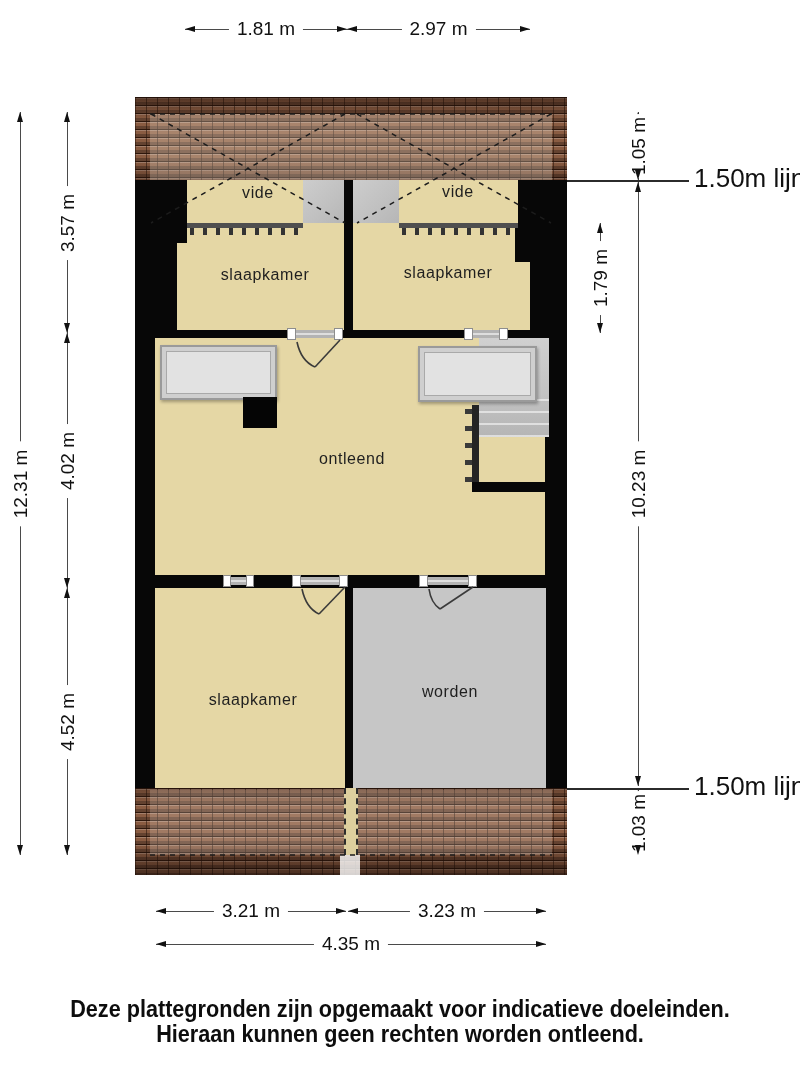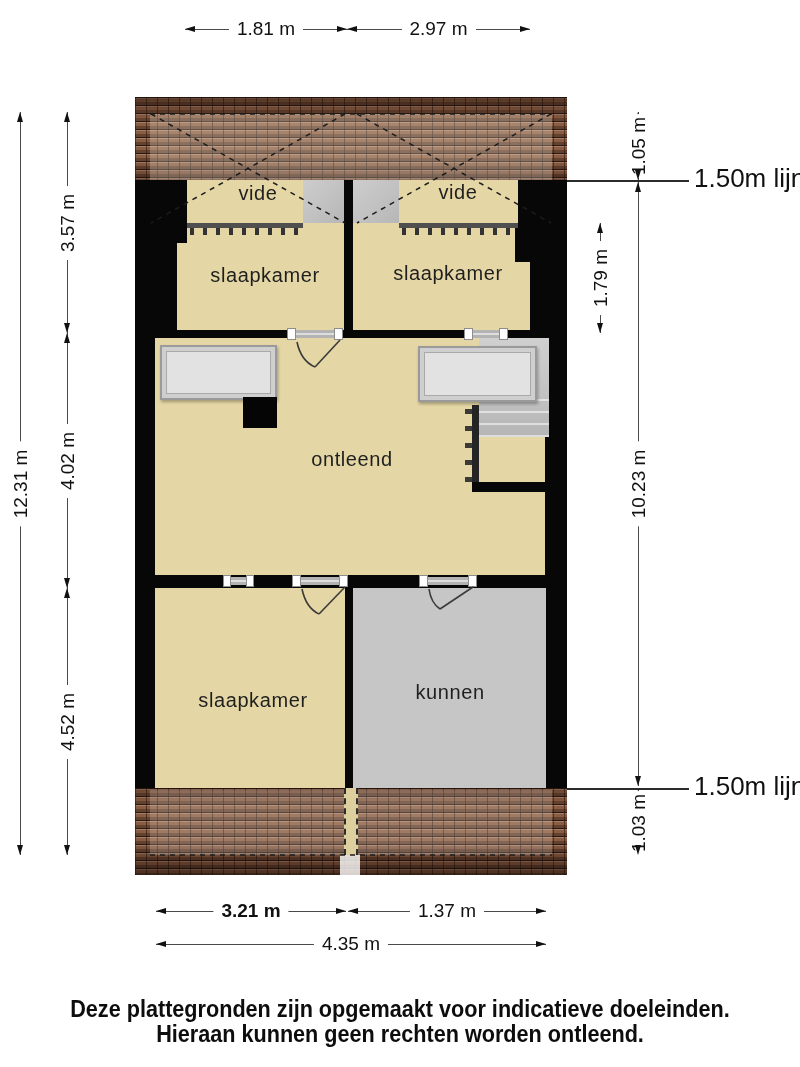--- a/index.html
+++ b/index.html
@@ -53,21 +53,21 @@
   .window-inner{position:absolute;inset:4px;background:#e2e2e2;border:1px solid #a9a9a9;}
 
   
   .post{background:#fff;border:1px solid #8d8d8d;box-sizing:border-box;}
   .bar{background:#b3b3b3;}
   .bar::after{content:"";position:absolute;left:0;right:0;top:3px;height:2px;background:#dedede;}
 
   .chimney{background:#050505;}
 
   
-  .roomlabel{font-size:20px;color:#1f1f1f;letter-spacing:.6px;transform:translate(-50%,-50%);white-space:nowrap;}
+  .roomlabel{font-size:16px;color:#1f1f1f;letter-spacing:.6px;transform:translate(-50%,-50%);white-space:nowrap;}
 
   
   .dimh{border-top:1px solid var(--dimline);}
   .dimh::before{content:"";position:absolute;left:0;top:-4px;
     border-top:3.5px solid transparent;border-bottom:3.5px solid transparent;border-right:10px solid var(--dimtext);}
   .dimh::after{content:"";position:absolute;right:0;top:-4px;
     border-top:3.5px solid transparent;border-bottom:3.5px solid transparent;border-left:10px solid var(--dimtext);}
   .dimv{border-left:1px solid var(--dimline);}
   .dimv::before{content:"";position:absolute;top:0;left:-4px;
     border-left:3.5px solid transparent;border-right:3.5px solid transparent;border-bottom:10px solid var(--dimtext);}
@@ -166,21 +166,21 @@
       <path d="M338,490 L305,512"></path>
     </g>
   </svg>
 
   <span class="abs roomlabel" style="left:123px;top:96px;">vide</span>
   <span class="abs roomlabel" style="left:323px;top:95px;">vide</span>
   <span class="abs roomlabel" style="left:130px;top:178px;">slaapkamer</span>
   <span class="abs roomlabel" style="left:313px;top:176px;">slaapkamer</span>
   <span class="abs roomlabel" style="left:217px;top:362px;">ontleend</span>
   <span class="abs roomlabel" style="left:118px;top:603px;">slaapkamer</span>
-  <span class="abs roomlabel" style="left:315px;top:595px;">kunnen</span>
+  <span class="abs roomlabel" style="left:315px;top:595px;">worden</span>
 </div>
 
 <div class="abs dimh" style="left:185px;top:29px;width:162px;">
   <span class="dimlabel">1.81 m</span>
 </div>
 <div class="abs dimh" style="left:347px;top:29px;width:183px;text-align:right;">
   <span class="dimlabel">2.97 m</span>
 </div>
 
 <div class="abs dimv" style="left:20px;top:112px;height:743px;">
@@ -207,25 +207,25 @@
 </div>
 <div class="abs dimv" style="left:638px;top:790px;height:65px;">
   <span class="dimlabel" style="padding:0 3px;">1.03 m</span>
 </div>
 
 <div class="abs lijn" style="left:567px;top:180px;width:122px;"></div>
 <span class="abs lijnlabel" style="left:694px;top:180px;">1.50m lijn</span>
 <div class="abs lijn" style="left:567px;top:788px;width:122px;"></div>
 <span class="abs lijnlabel" style="left:694px;top:788px;">1.50m lijn</span>
 
-<div class="abs dimh" style="left:156px;top:911px;width:190px;font-weight:bold;">
+<div class="abs dimh" style="left:156px;top:911px;width:190px;">
   <span class="dimlabel">3.21 m</span>
 </div>
 <div class="abs dimh" style="left:348px;top:911px;width:198px;">
-  <span class="dimlabel">1.37 m</span>
+  <span class="dimlabel">3.23 m</span>
 </div>
 <div class="abs dimh" style="left:156px;top:944px;width:390px;">
   <span class="dimlabel">4.35 m</span>
 </div>
 
 <div id="footer" class="abs">
   <div>Deze plattegronden zijn opgemaakt voor indicatieve doeleinden.</div>
   <div>Hieraan kunnen geen rechten worden ontleend.</div>
 </div>
 

